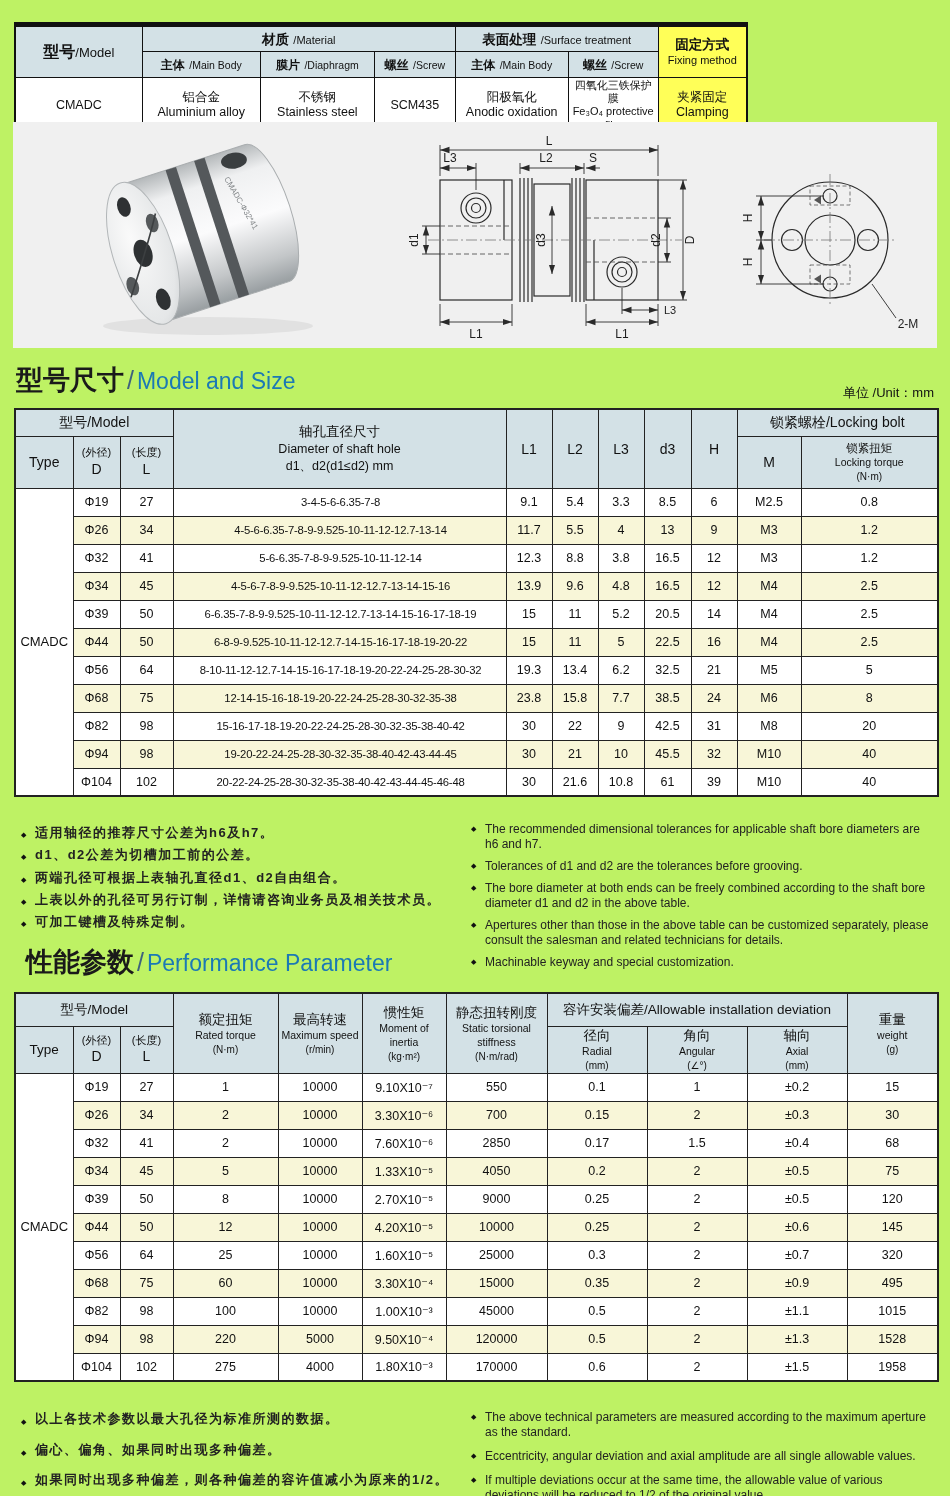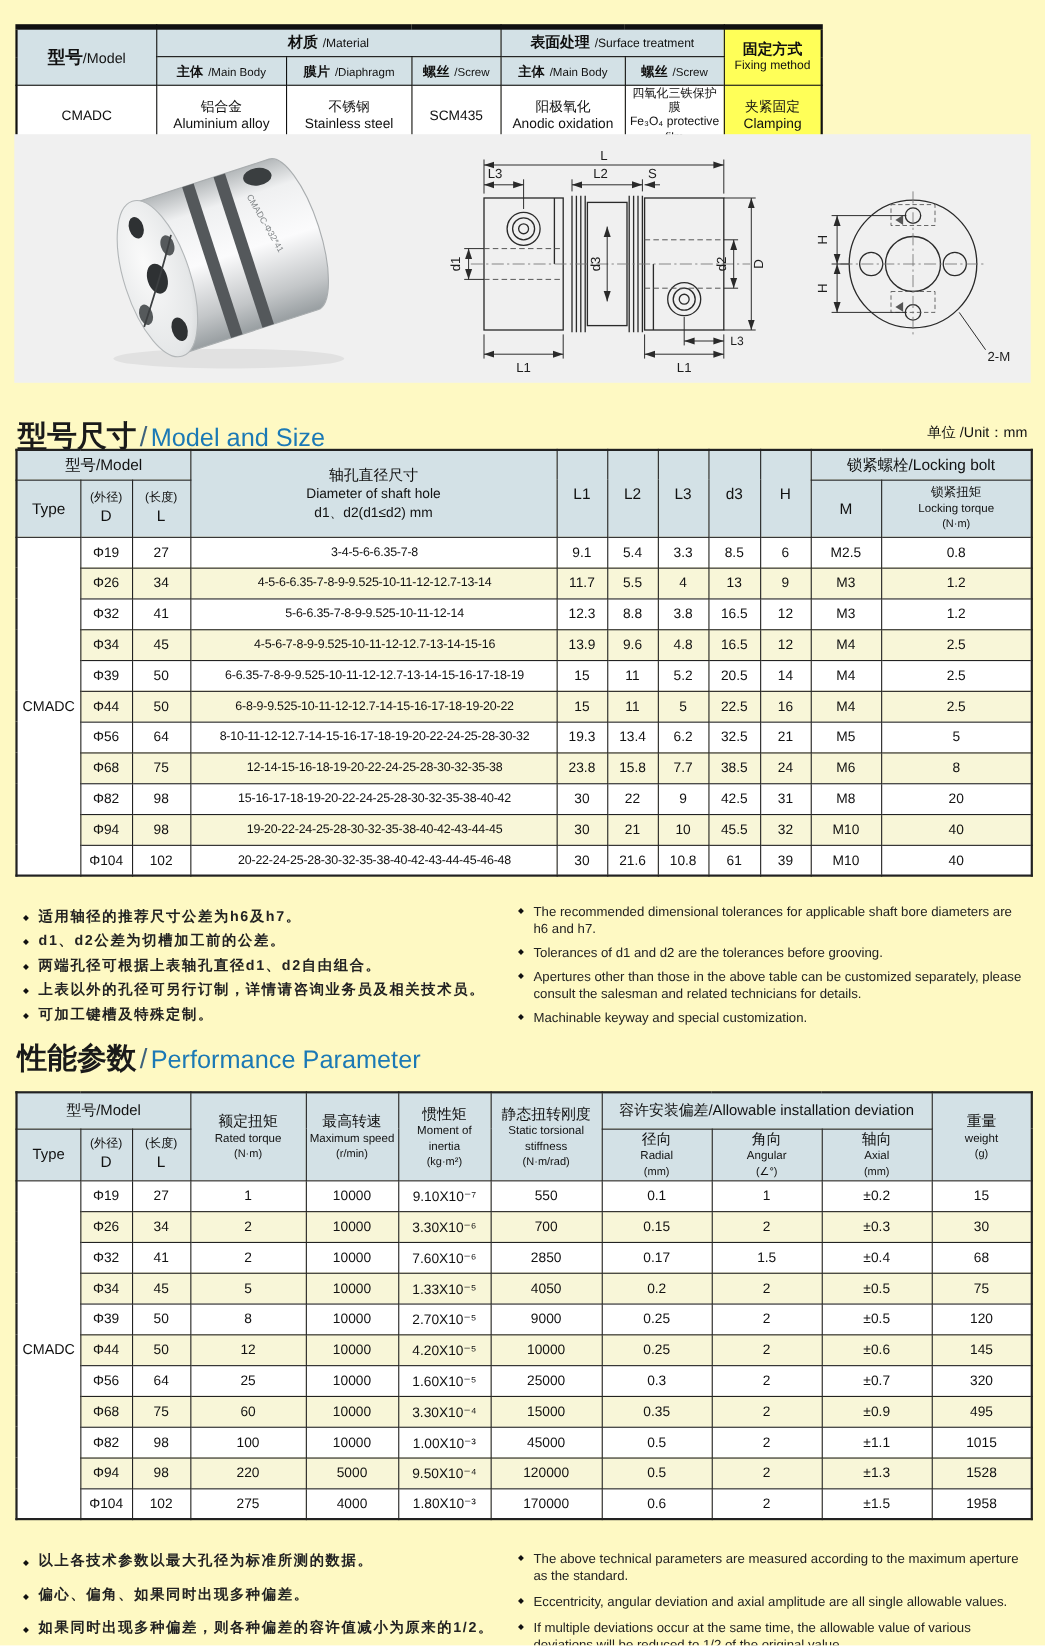--- a/index.html
+++ b/index.html
@@ -1,18 +1,18 @@
 <!DOCTYPE html>
 <html><head>
 <meta charset="utf-8">
 <style>
   * { margin:0; padding:0; box-sizing:border-box; }
   html,body { background:#fff; }
   body { width:950px; height:1496px; font-family:"Liberation Sans","DejaVu Sans",sans-serif; color:#111; }
-  .page { position:relative; width:950px; height:1496px; overflow:hidden; background:#fef9c3; }
+  .page { position:relative; width:950px; height:1496px; overflow:hidden; background:#bef264; }
 
   table { border-collapse:collapse; table-layout:fixed; }
 
   
   .spec-table { position:absolute; left:14px; top:22px; width:734px; border:2px solid #111; border-top:5px solid #111; }
   .spec-table td { border:1.4px solid #111; text-align:center; vertical-align:middle; background:#d3e1e6; padding:1px 2px; }
   .spec-table .r1 td { height:27px; }
   .spec-table .r2 td { height:26px;margin-left:12px; }
   .spec-table .r3 td { height:40px; background:#fff; font-size:12.5px; line-height:1.25; }
   .spec-table td.fixing { background:#ffff58; }
@@ -25,22 +25,22 @@
   .stack div { line-height:1.2; }
 
   
   .media-panel { position:absolute; left:13px; top:122px; width:924px; height:226px; background:#f0f0f0; }
   .photo { position:absolute; left:0; top:0; }
   .drawing { position:absolute; left:377px; top:0; }
   .drawing text, .photo text { font-family:"Liberation Sans","DejaVu Sans",sans-serif; }
 
   
   .section-head { position:absolute; left:16px; white-space:nowrap; }
-  #size-head { top:378px; }
-  #perf-head { top:944px; }
+  #size-head { top:362px; }
+  #perf-head { top:944px;margin-left:10px; }
   .head-zh { font-size:27px; font-weight:bold; color:#1a1a1a; }
   .head-slash { font-size:25px; color:#3e627d; margin:0 3px; }
   .head-en { font-size:23px; color:#1b79b5; }
   .unit-label { position:absolute; right:16px; top:384px; font-size:13px; font-weight:normal; color:#111; }
 
   
   .data-table { position:absolute; left:14px; width:923px; border:2.2px solid #222; }
   #size-table { top:408px; }
   #perf-table { top:992px; }
   .data-table th, .data-table td { border:1.4px solid #222; text-align:center; vertical-align:middle; padding:0 2px; }
@@ -481,20 +481,21 @@
     <ul class="zh-col" id="size-notes-zh">
         <li>适用轴径的推荐尺寸公差为h6及h7。</li>
         <li>d1、d2公差为切槽加工前的公差。</li>
         <li>两端孔径可根据上表轴孔直径d1、d2自由组合。</li>
         <li>上表以外的孔径可另行订制，详情请咨询业务员及相关技术员。</li>
         <li>可加工键槽及特殊定制。</li>
       </ul>
     <ul class="en-col" id="size-notes-en">
         <li>The recommended dimensional tolerances for applicable shaft bore diameters are h6 and h7.</li>
         <li>Tolerances of d1 and d2 are the tolerances before grooving.</li>
+        <li>The bore diameter at both ends can be freely combined according to the shaft bore diameter d1 and d2 in the above table.</li>
         <li>Apertures other than those in the above table can be customized separately, please consult the salesman and related technicians for details.</li>
         <li>Machinable keyway and special customization.</li>
       </ul>
   </div>
 
   <div class="section-head" id="perf-head">
     <span class="head-zh">性能参数</span><span class="head-slash">/</span><span class="head-en">Performance Parameter</span>
   </div>
 
   <table class="data-table" id="perf-table">

